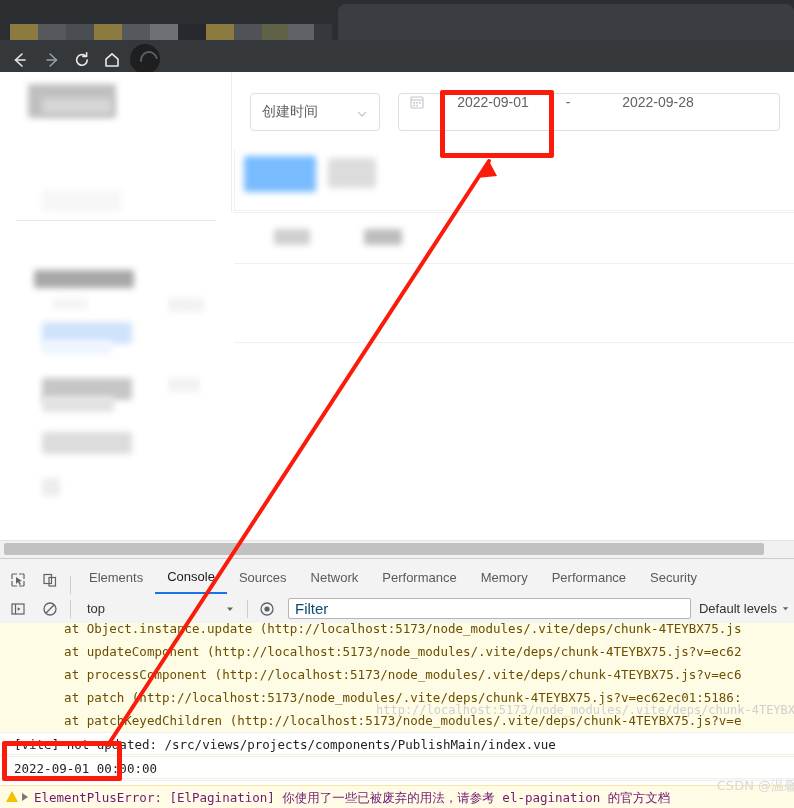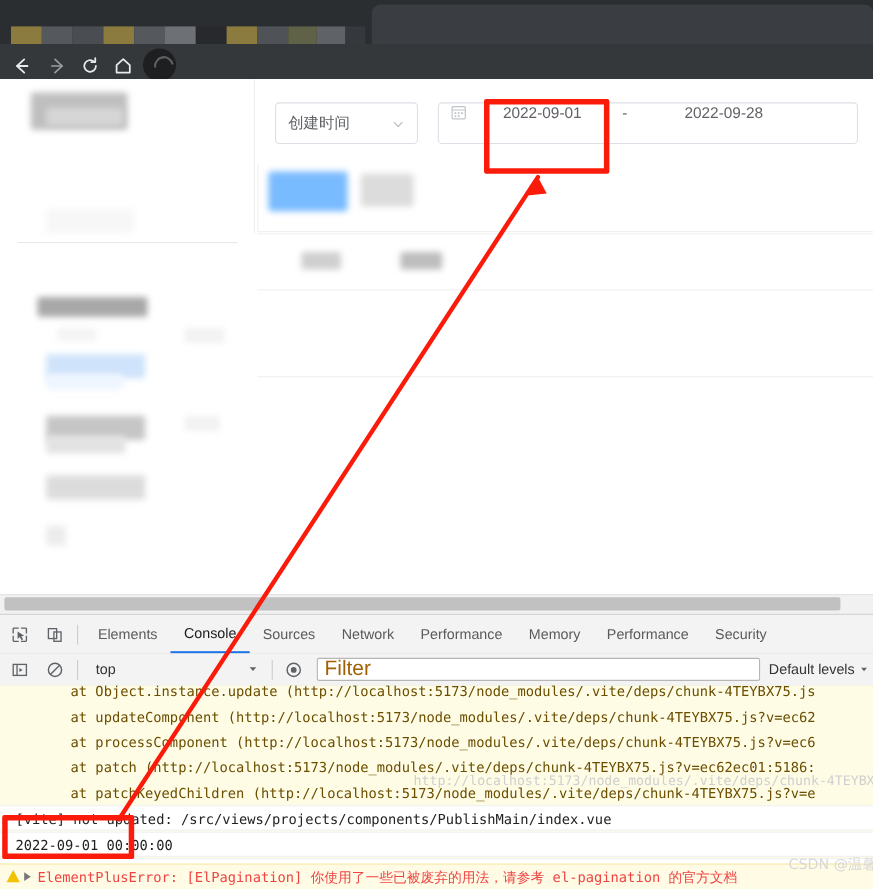--- a/index.html
+++ b/index.html
@@ -53,40 +53,40 @@
   .blue-block{position:absolute;left:12px;top:84px;width:72px;height:36px;background:#79bbff;border-radius:3px;filter:blur(3px);}
   .gray-block{position:absolute;left:96px;top:86px;width:48px;height:30px;background:#dcdcdc;border-radius:3px;filter:blur(3px);}
 
   
   .hscroll-track{position:absolute;left:0;top:540px;width:794px;height:18px;background:#f1f1f1;border-top:1px solid #e3e3e3;}
   .hscroll-thumb{position:absolute;left:4px;top:543px;width:760px;height:12px;background:#c1c1c1;border-radius:2px;}
 
   
   .devtools{position:absolute;left:0;top:558px;width:794px;height:250px;background:#ffffff;border-top:1px solid #cdcdcd;
             font-family:"Liberation Sans","DejaVu Sans",sans-serif;}
-  .dt-tabbar{position:absolute;left:0;top:0;width:794px;height:35px;background:#f3f3f3;border-bottom:1px solid #cdcdcd;display:flex;align-items:center;}
+  .dt-tabbar{position:absolute;left:0;top:0;width:794px;height:35px;background:#f3f3f3;border-bottom:1px solid #cdcdcd;display:flex;align-items:flex-end;}
   .dt-icon-btn{width:28px;height:28px;margin-left:4px;display:flex;align-items:center;justify-content:center;}
   .dt-vsep{width:1px;height:18px;background:#cdcdcd;margin:0 6px;}
   .dt-tab{height:34px;padding:0 12px;display:flex;align-items:center;font-size:13px;color:#5a5a5a;box-sizing:border-box;}
   .dt-tab.active{color:#1a1a1a;border-bottom:2px solid #1a73e8;}
 
   .dt-toolbar2{position:absolute;left:0;top:35px;width:794px;height:29px;background:#f3f3f3;border-bottom:1px solid #cdcdcd;display:flex;align-items:center;}
   .ctx-select{display:flex;align-items:center;width:160px;height:21px;margin-left:4px;padding:0 6px;box-sizing:border-box;}
   .ctx-name{flex:1;font-size:13px;color:#333;}
   .eye-btn{width:26px;height:26px;display:flex;align-items:center;justify-content:center;}
   .filter-input{flex:1;height:21px;margin:0 8px;background:#fff;border:1px solid #b6b6b6;border-radius:2px;display:flex;align-items:center;padding:0 6px;box-sizing:border-box;}
-  .filter-input span{font-size:19px;color:#a16207;}
+  .filter-input span{font-size:15px;color:#0c4a6e;}
   .levels{display:flex;align-items:center;font-size:13px;color:#333;padding-right:4px;}
 
   .console-body{position:absolute;left:0;top:64px;width:794px;height:186px;background:#fffce5;overflow:hidden;
                 font-family:"DejaVu Sans Mono","Liberation Mono",monospace;font-size:12.5px;color:#5c3c00;}
   .cline{position:absolute;left:0;width:794px;height:23px;line-height:23px;white-space:pre;padding-left:34px;box-sizing:border-box;color:#6b4e00;}
   .msg-white{background:#ffffff;color:#222;border-top:1px solid #f0f0f0;border-bottom:1px solid #f0f0f0;}
   .warn-row{position:absolute;left:0;bottom:0;width:794px;height:24px;line-height:24px;background:#fffbe5;border-top:1px solid #f5e6a8;
-            color:#ef4444;white-space:nowrap;overflow:hidden;padding-left:34px;box-sizing:border-box;font-size:12.5px;}
+            color:#701a75;white-space:nowrap;overflow:hidden;padding-left:34px;box-sizing:border-box;font-size:12.5px;}
   .warn-tri{position:absolute;left:6px;top:5px;width:0;height:0;border-left:6px solid transparent;border-right:6px solid transparent;border-bottom:11px solid #f2c200;}
   .warn-arrow{position:absolute;left:22px;top:7px;width:0;height:0;border-top:4px solid transparent;border-bottom:4px solid transparent;border-left:6px solid #777;}
   .status-url{position:absolute;left:376px;top:703px;font-family:"DejaVu Sans Mono","Liberation Mono",monospace;font-size:12px;color:#cfcfcf;white-space:nowrap;}
 
   
   .anno-box{position:absolute;border:5px solid #fb1b0b;border-radius:2px;}
   .anno-svg{position:absolute;left:0;top:0;width:794px;height:808px;pointer-events:none;}
   .watermark{position:absolute;right:8px;top:777px;font-size:13px;color:#d8d8d8;font-family:"DejaVu Sans","Liberation Sans",sans-serif;white-space:nowrap;}
 </style>
 </head>

